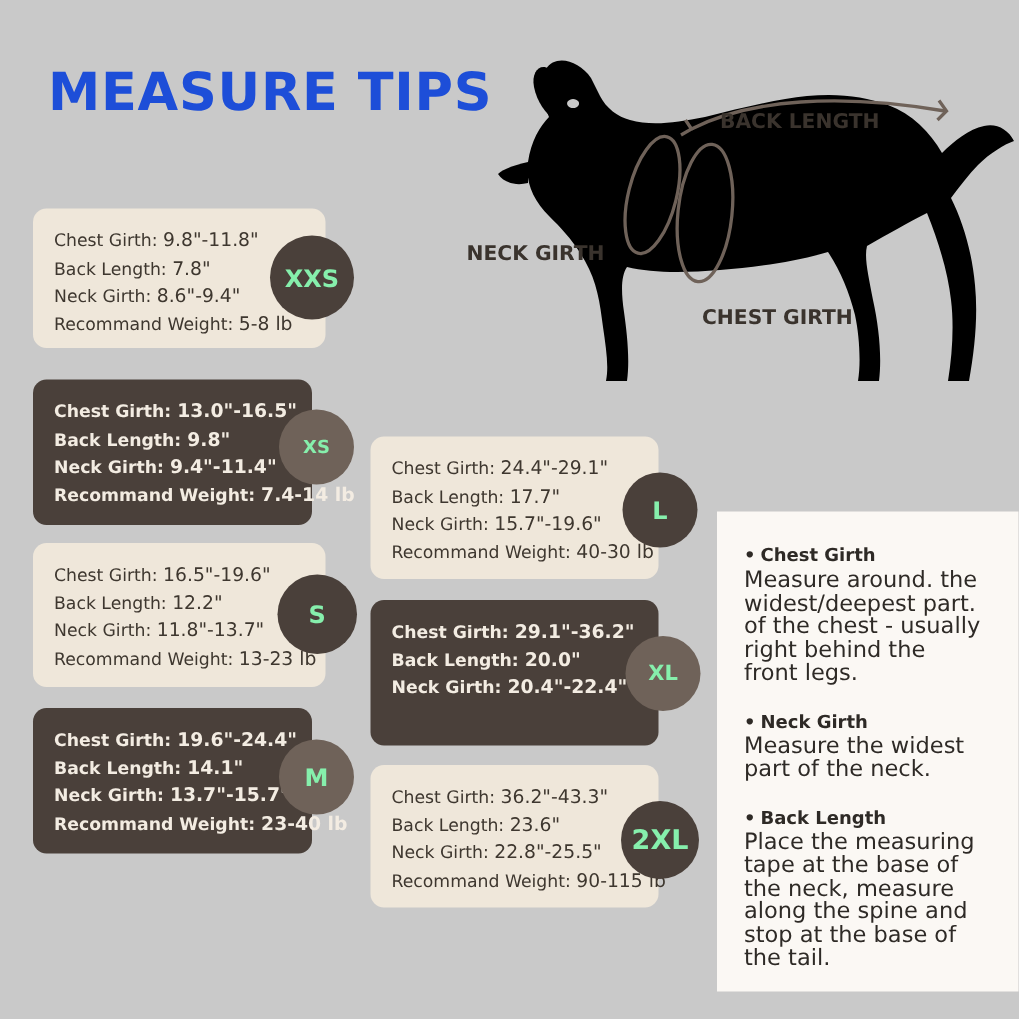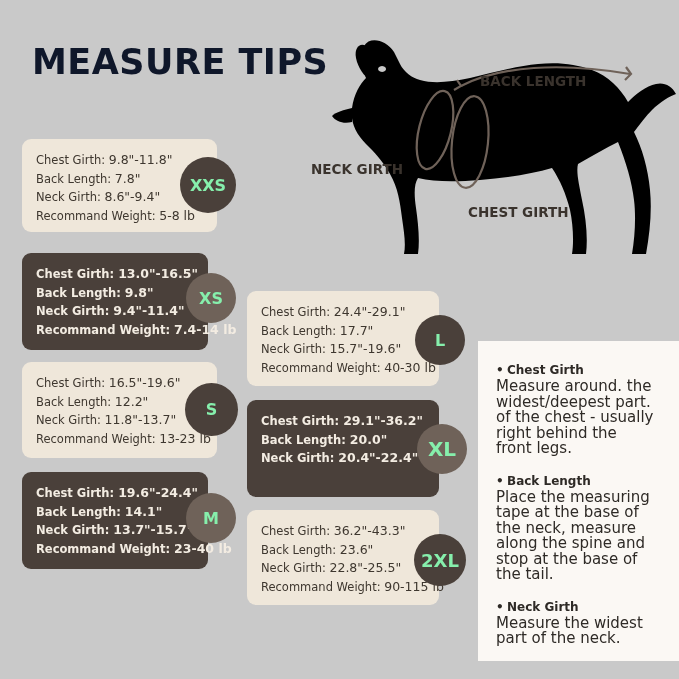--- a/index.html
+++ b/index.html
@@ -20,21 +20,21 @@
   }
 
   
   .title {
     position: absolute;
     left: 32px;
     top: 42px;
     font-size: 35px;
     font-weight: bold;
     letter-spacing: 0.5px;
-    color: #0f172a;
+    color: #1d4ed8;
     font-family: "DejaVu Sans", sans-serif;
   }
 
   
   .card {
     position: absolute;
     border-radius: 9px;
     box-sizing: border-box;
     padding: 12px 14px 12px 14px;
   }
@@ -185,21 +185,21 @@
     <div class="line"><span>Recommand Weight:</span> <span class="val">5-8 lb</span></div>
   </div>
   <div class="badge onlight" style="left:180px; top:157px; width:56px; height:56px; font-size:16px;">XXS</div>
 
   <div class="card dark" style="left:22px; top:253px; width:186px; height:97px;">
     <div class="line"><span>Chest Girth:</span> <span class="val">13.0"-16.5"</span></div>
     <div class="line"><span>Back Length:</span> <span class="val">9.8"</span></div>
     <div class="line"><span>Neck Girth:</span> <span class="val">9.4"-11.4"</span></div>
     <div class="line"><span>Recommand Weight:</span> <span class="val">7.4-14 lb</span></div>
   </div>
-  <div class="badge ondark" style="left:186px; top:273px; width:50px; height:50px; font-size:16px;">XS</div>
+  <div class="badge ondark" style="left:186px; top:273px; width:50px; height:50px; font-size:12px;">XS</div>
 
   <div class="card light" style="left:22px; top:362px; width:195px; height:96px;">
     <div class="line"><span>Chest Girth:</span> <span class="val">16.5"-19.6"</span></div>
     <div class="line"><span>Back Length:</span> <span class="val">12.2"</span></div>
     <div class="line"><span>Neck Girth:</span> <span class="val">11.8"-13.7"</span></div>
     <div class="line"><span>Recommand Weight:</span> <span class="val">13-23 lb</span></div>
   </div>
   <div class="badge onlight" style="left:185px; top:383px; width:53px; height:53px; font-size:16px;">S</div>
 
   <div class="card dark" style="left:22px; top:472px; width:186px; height:97px;">
@@ -216,38 +216,38 @@
     <div class="line"><span>Neck Girth:</span> <span class="val">15.7"-19.6"</span></div>
     <div class="line"><span>Recommand Weight:</span> <span class="val">40-30 lb</span></div>
   </div>
   <div class="badge onlight" style="left:415px; top:315px; width:50px; height:50px; font-size:16px;">L</div>
 
   <div class="card dark" style="left:247px; top:400px; width:192px; height:97px;">
     <div class="line"><span>Chest Girth:</span> <span class="val">29.1"-36.2"</span></div>
     <div class="line"><span>Back Length:</span> <span class="val">20.0"</span></div>
     <div class="line"><span>Neck Girth:</span> <span class="val">20.4"-22.4"</span></div>
   </div>
-  <div class="badge ondark" style="left:417px; top:424px; width:50px; height:50px; font-size:20px;">XL</div>
+  <div class="badge ondark" style="left:417px; top:424px; width:50px; height:50px; font-size:14px;">XL</div>
 
   <div class="card light" style="left:247px; top:510px; width:192px; height:95px;">
     <div class="line"><span>Chest Girth:</span> <span class="val">36.2"-43.3"</span></div>
     <div class="line"><span>Back Length:</span> <span class="val">23.6"</span></div>
     <div class="line"><span>Neck Girth:</span> <span class="val">22.8"-25.5"</span></div>
     <div class="line"><span>Recommand Weight:</span> <span class="val">90-115 lb</span></div>
   </div>
   <div class="badge onlight" style="left:414px; top:534px; width:52px; height:52px; font-size:18px;">2XL</div>
 
   <div class="notes">
     <div>
       <div class="note-head"><span class="bullet">•</span><span>Chest Girth</span></div>
       <div class="note-body">Measure around. the widest/deepest part. of the chest - usually right behind the front legs.</div>
     </div>
     <div>
+      <div class="note-head"><span class="bullet">•</span><span>Neck Girth</span></div>
+      <div class="note-body">Measure the widest part of the neck.</div>
+    </div>
+    <div>
       <div class="note-head"><span class="bullet">•</span><span>Back Length</span></div>
       <div class="note-body">Place the measuring tape at the base of the neck, measure along the spine and stop at the base of the tail.</div>
     </div>
-    <div>
-      <div class="note-head"><span class="bullet">•</span><span>Neck Girth</span></div>
-      <div class="note-body">Measure the widest part of the neck.</div>
-    </div>
   </div>
 
 </div>
 
 </body></html>

